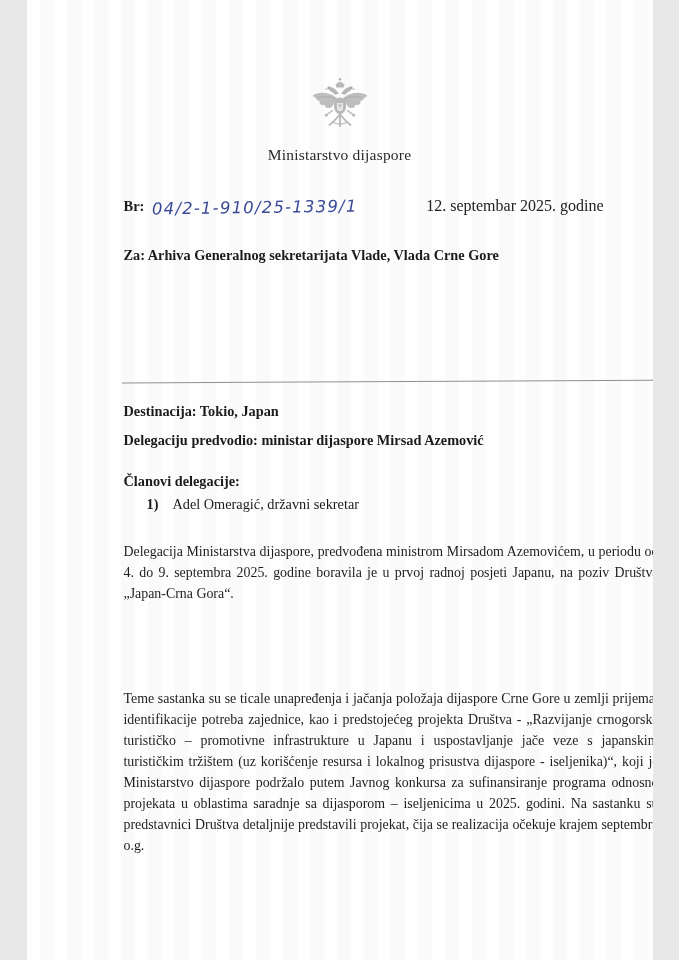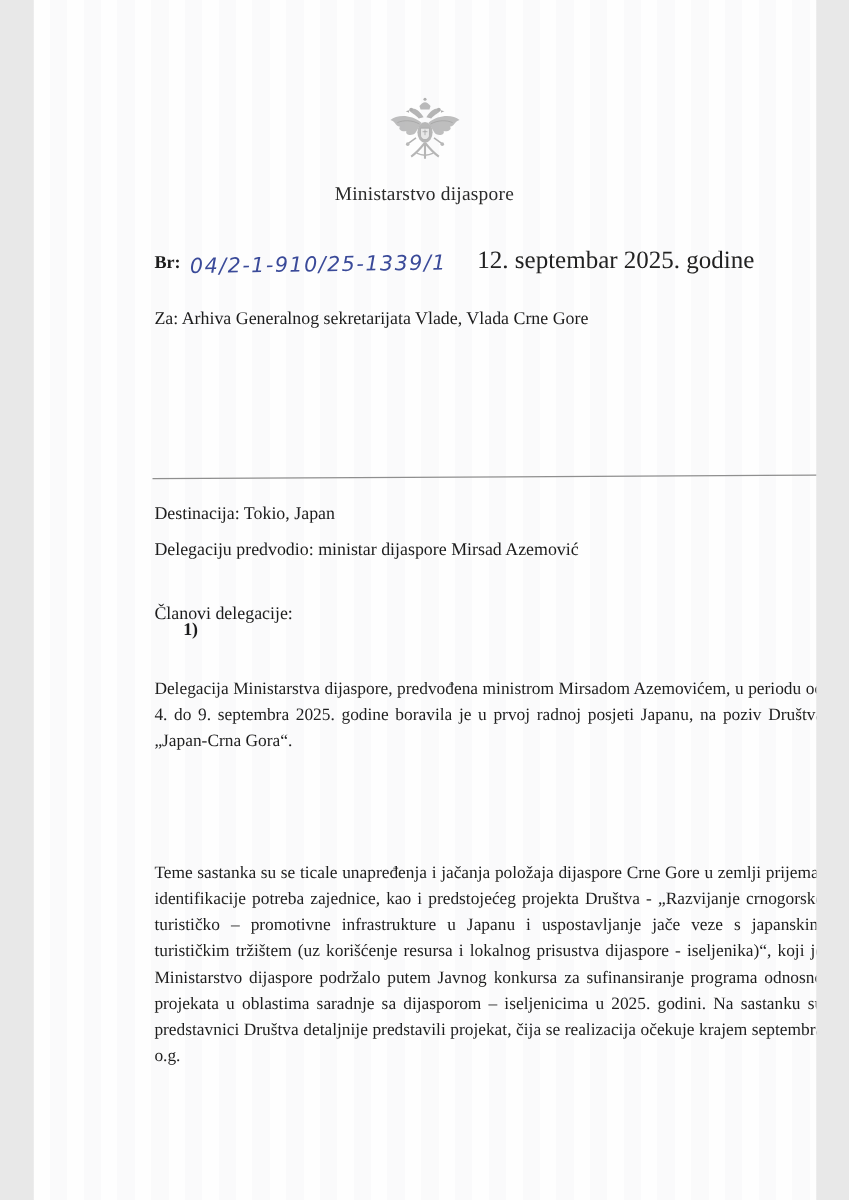--- a/index.html
+++ b/index.html
@@ -49,37 +49,37 @@
   .ref-number {
     font-family: "DejaVu Sans", sans-serif;
     font-style: italic;
     font-size: 16.5px;
     color: #3a4a99;
     margin-left: 8px;
     letter-spacing: 1.2px;
     transform: rotate(-0.8deg);
     white-space: nowrap;
   }
-  .doc-date { font-size: 20px; color: #222; }
+  .doc-date { font-size: 16px; color: #222; }
   .line { position: absolute; left: 97px; right: 49px; }
-  .bold-line { font-weight: normal; font-size: 14.3px; line-height: 21px; }
+  .bold-line { font-weight: bold; font-size: 14.3px; line-height: 21px; }
   .recipient { top: 245px; }
   .subject { top: 295px; }
   .divider {
     position: absolute;
     top: 381px;
     left: 95px;
     width: 551px;
     height: 1.4px;
     background: #8f8f8f;
     transform: rotate(-0.3deg);
   }
   .destination { top: 401px; }
   .delegation-lead { top: 430px; }
-  .members-heading { top: 481px; }
+  .members-heading { top: 471px; }
   .member-item {
     position: absolute;
     top: 496px;
     left: 120px;
     font-size: 14.3px;
     display: flex;
   }
   .member-number { font-weight: bold; margin-right: 14px; }
   .member-name { font-weight: normal; }
   .paragraph {
@@ -151,18 +151,19 @@
   <div class="divider"></div>
 
   <div class="line bold-line delegation-lead">Delegaciju predvodio: ministar dijaspore Mirsad Azemović</div>
 
   <div class="line bold-line destination">Destinacija: Tokio, Japan</div>
 
   <div class="line bold-line members-heading">Članovi delegacije:</div>
 
   <div class="member-item">
     <span class="member-number">1)</span>
+    <span class="member-name">Adel Omeragić, državni sekretar</span>
   </div>
 
   <p class="paragraph p1">Delegacija Ministarstva dijaspore, predvođena ministrom Mirsadom Azemovićem, u periodu od 4. do 9. septembra 2025. godine boravila je u prvoj radnoj posjeti Japanu, na poziv Društva „Japan-Crna Gora“.</p>
   <p class="paragraph p3">Teme sastanka su se ticale unapređenja i jačanja položaja dijaspore Crne Gore u zemlji prijema, identifikacije potreba zajednice, kao i predstojećeg projekta Društva - „Razvijanje crnogorske turističko – promotivne infrastrukture u Japanu i uspostavljanje jače veze s japanskim turističkim tržištem (uz korišćenje resursa i lokalnog prisustva dijaspore - iseljenika)“, koji je Ministarstvo dijaspore podržalo putem Javnog konkursa za sufinansiranje programa odnosno projekata u oblastima saradnje sa dijasporom – iseljenicima u 2025. godini. Na sastanku su predstavnici Društva detaljnije predstavili projekat, čija se realizacija očekuje krajem septembra o.g.</p>
 
 </div>
 
 </body></html>

